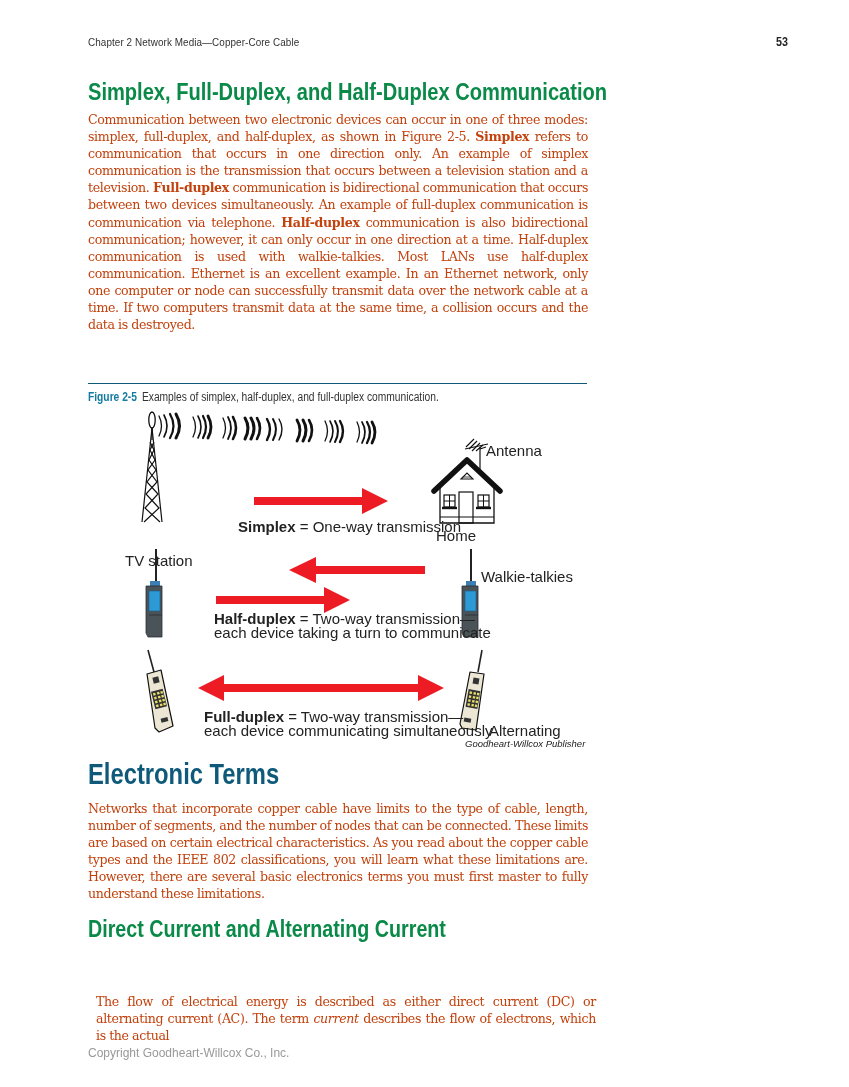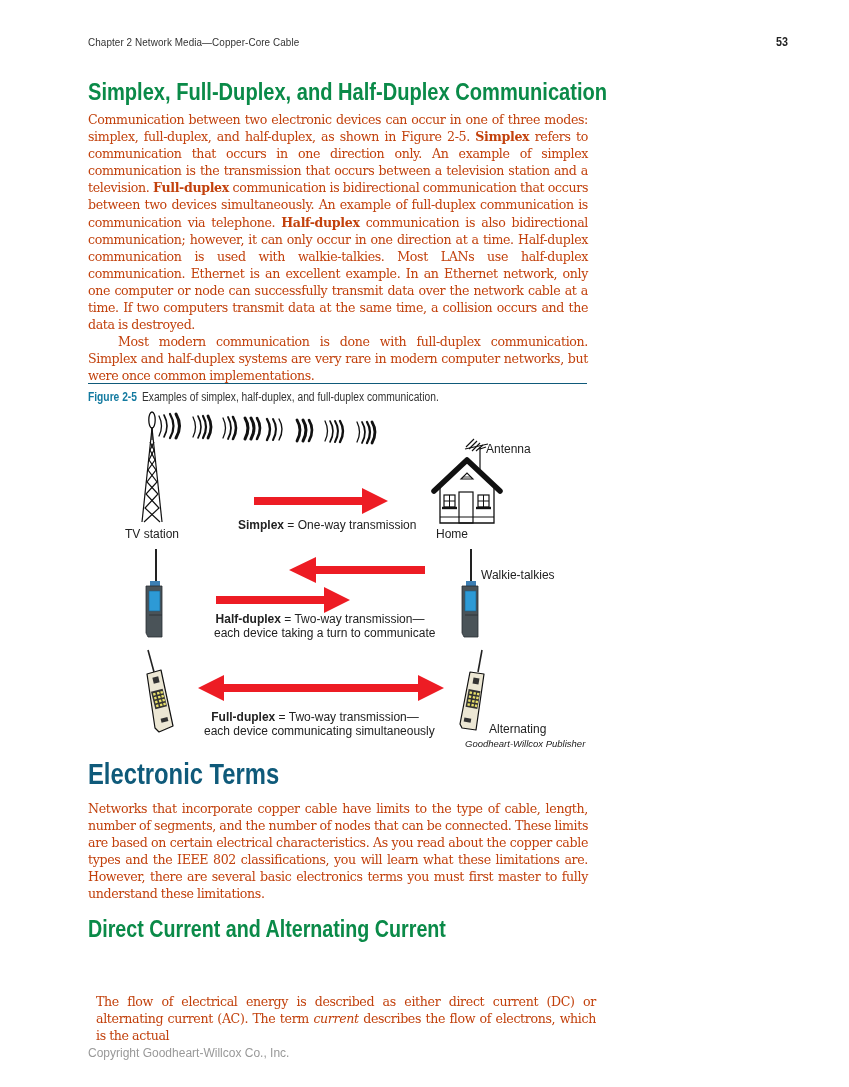--- a/index.html
+++ b/index.html
@@ -11,39 +11,38 @@
   .h1 { left: 88px; top: 78px; font-size: 24.5px; }
   .h-blue { font-family: "Liberation Sans", sans-serif; font-weight: bold; color: #0f5a7a; transform: scaleX(0.82); transform-origin: left top; white-space: nowrap; }
   .h2 { left: 88px; top: 758px; font-size: 29px; }
   .h3 { left: 88px; top: 915px; font-size: 24px; }
   .body-text { font-family: "DejaVu Serif", serif; font-size: 12.6px; line-height: 17.1px; color: #c2410c; text-align: justify; width: 500px; left: 88px; letter-spacing: -0.35px; word-spacing: -0.3px; }
   .body-text p { margin: 0; }
   .body-text p.indent { text-indent: 30px; }
   .rule { left: 88px; top: 383px; width: 499px; height: 1px; background: #0f5a7a; }
   .fig-caption { left: 88px; top: 390px; font-family: "Liberation Sans", sans-serif; font-size: 12.5px; color: #333; transform: scaleX(0.82); transform-origin: left top; white-space: nowrap; }
   .fig-caption .fig-label { color: #137aa0; font-weight: bold; margin-right: 6px; }
-  .fig-text { font-family: "Liberation Sans", sans-serif; font-size: 12px; color: #222; white-space: nowrap; }
+  .fig-text { font-family: "Liberation Sans", sans-serif; font-size: 15px; color: #222; white-space: nowrap; }
   .fig-text.center { text-align: center; line-height: 14px; }
   .credit { font-style: italic; font-size: 9.5px; }
   .footer { left: 88px; top: 1046px; font-family: "Liberation Sans", sans-serif; font-size: 12px; color: #999; }
   svg { position: absolute; overflow: visible; }
 </style>
 </head>
 <body>
 
 <div class="abs running-head">Chapter 2  Network Media—Copper-Core Cable</div>
 <div class="abs page-num">53</div>
 
 <div class="abs h-green h1">Simplex, Full-Duplex, and Half-Duplex Communication</div>
 
 <div class="abs body-text" style="top:111px;">
   <p>
     <span>Communication between two electronic devices can occur in one of three modes: simplex, full-duplex, and half-duplex, as shown in Figure 2-5. </span><b>Simplex</b><span> refers to communication that occurs in one direction only. An example of simplex communication is the transmission that occurs between a television station and a television. </span><b>Full-duplex</b><span> communication is bidirectional communication that occurs between two devices simultaneously. An example of full-duplex communication is communication via telephone. </span><b>Half-duplex</b><span> communication is also bidirectional communication; however, it can only occur in one direction at a time. Half-duplex communication is used with walkie-talkies. Most LANs use half-duplex communication. Ethernet is an excellent example. In an Ethernet network, only one computer or node can successfully transmit data over the network cable at a time. If two computers transmit data at the same time, a collision occurs and the data is destroyed.</span>
   </p>
-  <p class="indent">Most modern communication is done with full-duplex communication. Simplex and half-duplex systems are very rare in modern computer networks, but were once common implementations.</p>
 </div>
 
 <div class="abs rule"></div>
 <div class="abs fig-caption">
   <span class="fig-label">Figure 2-5</span><span>Examples of simplex, half-duplex, and full-duplex communication.</span>
 </div>
 
 <svg style="left:135px; top:410px;" width="40" height="115" viewBox="0 0 40 115">
   <ellipse cx="17" cy="10" rx="3.2" ry="8" fill="none" stroke="#111" stroke-width="1.3"></ellipse>
   <g stroke="#111" stroke-width="1.2" fill="none">
@@ -81,21 +80,21 @@
     <path d="M175 11 Q181 21 175 32" stroke-width="1.6"></path>
     <path d="M180 11 Q186 21 180 32" stroke-width="2"></path>
     <path d="M185 11 Q191 21 185 32" stroke-width="2.4"></path>
     <path d="M202 12 Q207 22 202 32" stroke-width="1.3"></path>
     <path d="M207 12 Q213 22 207 33" stroke-width="1.7"></path>
     <path d="M212 12 Q218 22 212 33" stroke-width="2.3"></path>
     <path d="M217 12 Q223 22 217 33" stroke-width="2.8"></path>
   </g>
 </svg>
 
-<div class="abs fig-text" style="left:125px; top:527px;">TV station</div>
+<div class="abs fig-text" style="left:125px; top:552px;">TV station</div>
 
 <svg style="left:430px; top:437px;" width="78" height="88" viewBox="0 0 78 88">
   <g stroke="#111" fill="none">
     <line x1="50" y1="10" x2="50" y2="35" stroke-width="1.2"></line>
     <path d="M36 10 L44 2 M39 12 L47 4 M42 14 L50 6 M46 14 L53 8 M50 12 L56 10" stroke-width="1.1"></path>
     <path d="M35 12 L58 7" stroke-width="1.1"></path>
     <path d="M4 54 L37 23 L70 54" stroke-width="5.5" stroke-linejoin="round" stroke-linecap="round"></path>
     <path d="M10 50 L10 86 L64 86 L64 50" stroke-width="1.3"></path>
     <line x1="10" y1="80" x2="64" y2="80" stroke-width="1"></line>
     <path d="M31 42 L37 36 L43 42 Z" stroke-width="1.1"></path>

